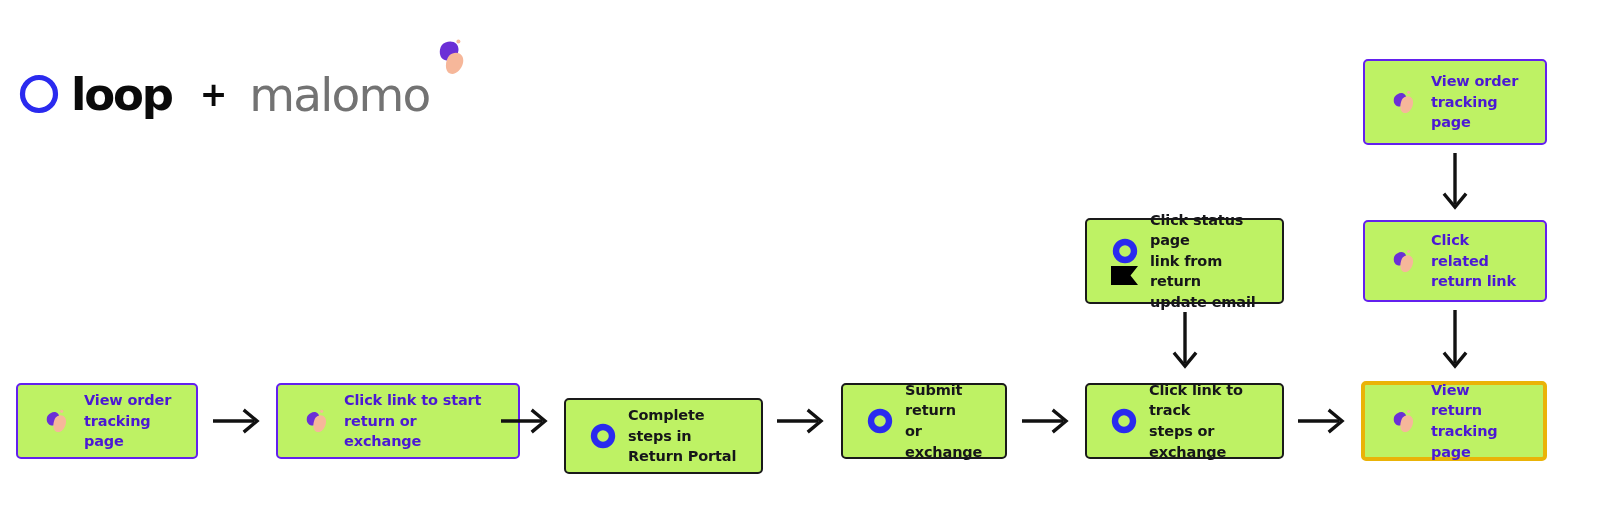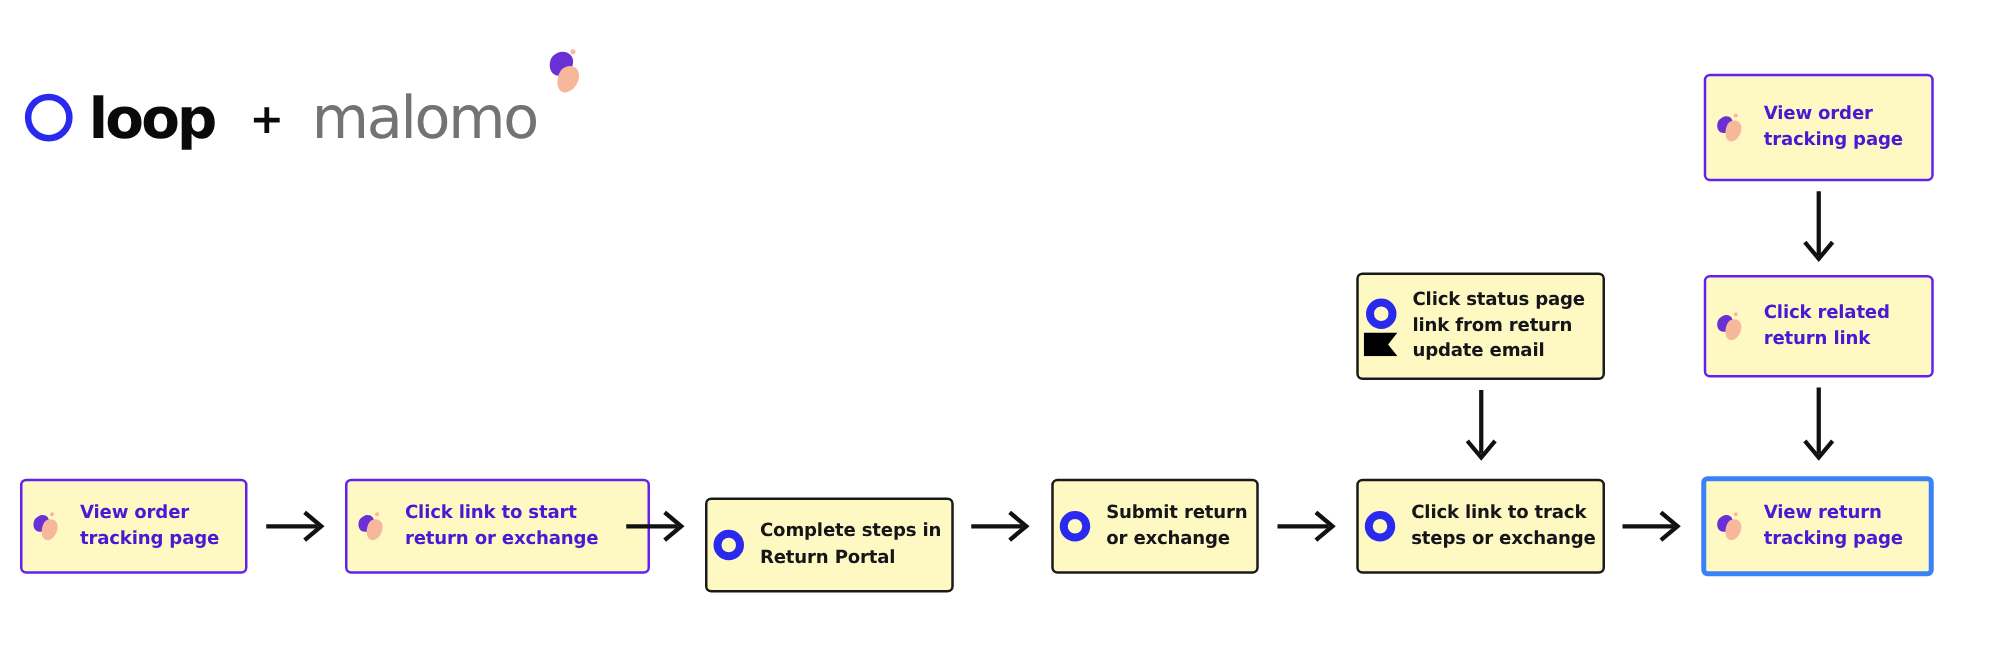--- a/index.html
+++ b/index.html
@@ -70,34 +70,34 @@
     right: -35px;
     top: -33px;
     width: 42px;
     height: 42px;
   }
 
   
   .node {
     position: absolute;
     box-sizing: border-box;
-    background: #fef9c3;
+    background: #bef264;
     border-radius: 5px;
     display: flex;
     align-items: center;
-    padding: 0 4px;
+    padding: 0 24px;
   }
   .node.brand-malomo {
     border: 2px solid #6320EE;
   }
   .node.brand-loop {
     border: 2px solid #1a1a1a;
   }
   .node.emphasis {
-    border: 4px solid #3b82f6;
+    border: 4px solid #eab308;
     align-items: center;
   }
   .node-icons {
     flex: 0 0 auto;
     display: flex;
     flex-direction: column;
     align-items: center;
     justify-content: center;
     gap: 2px;
     margin-right: 12px;

